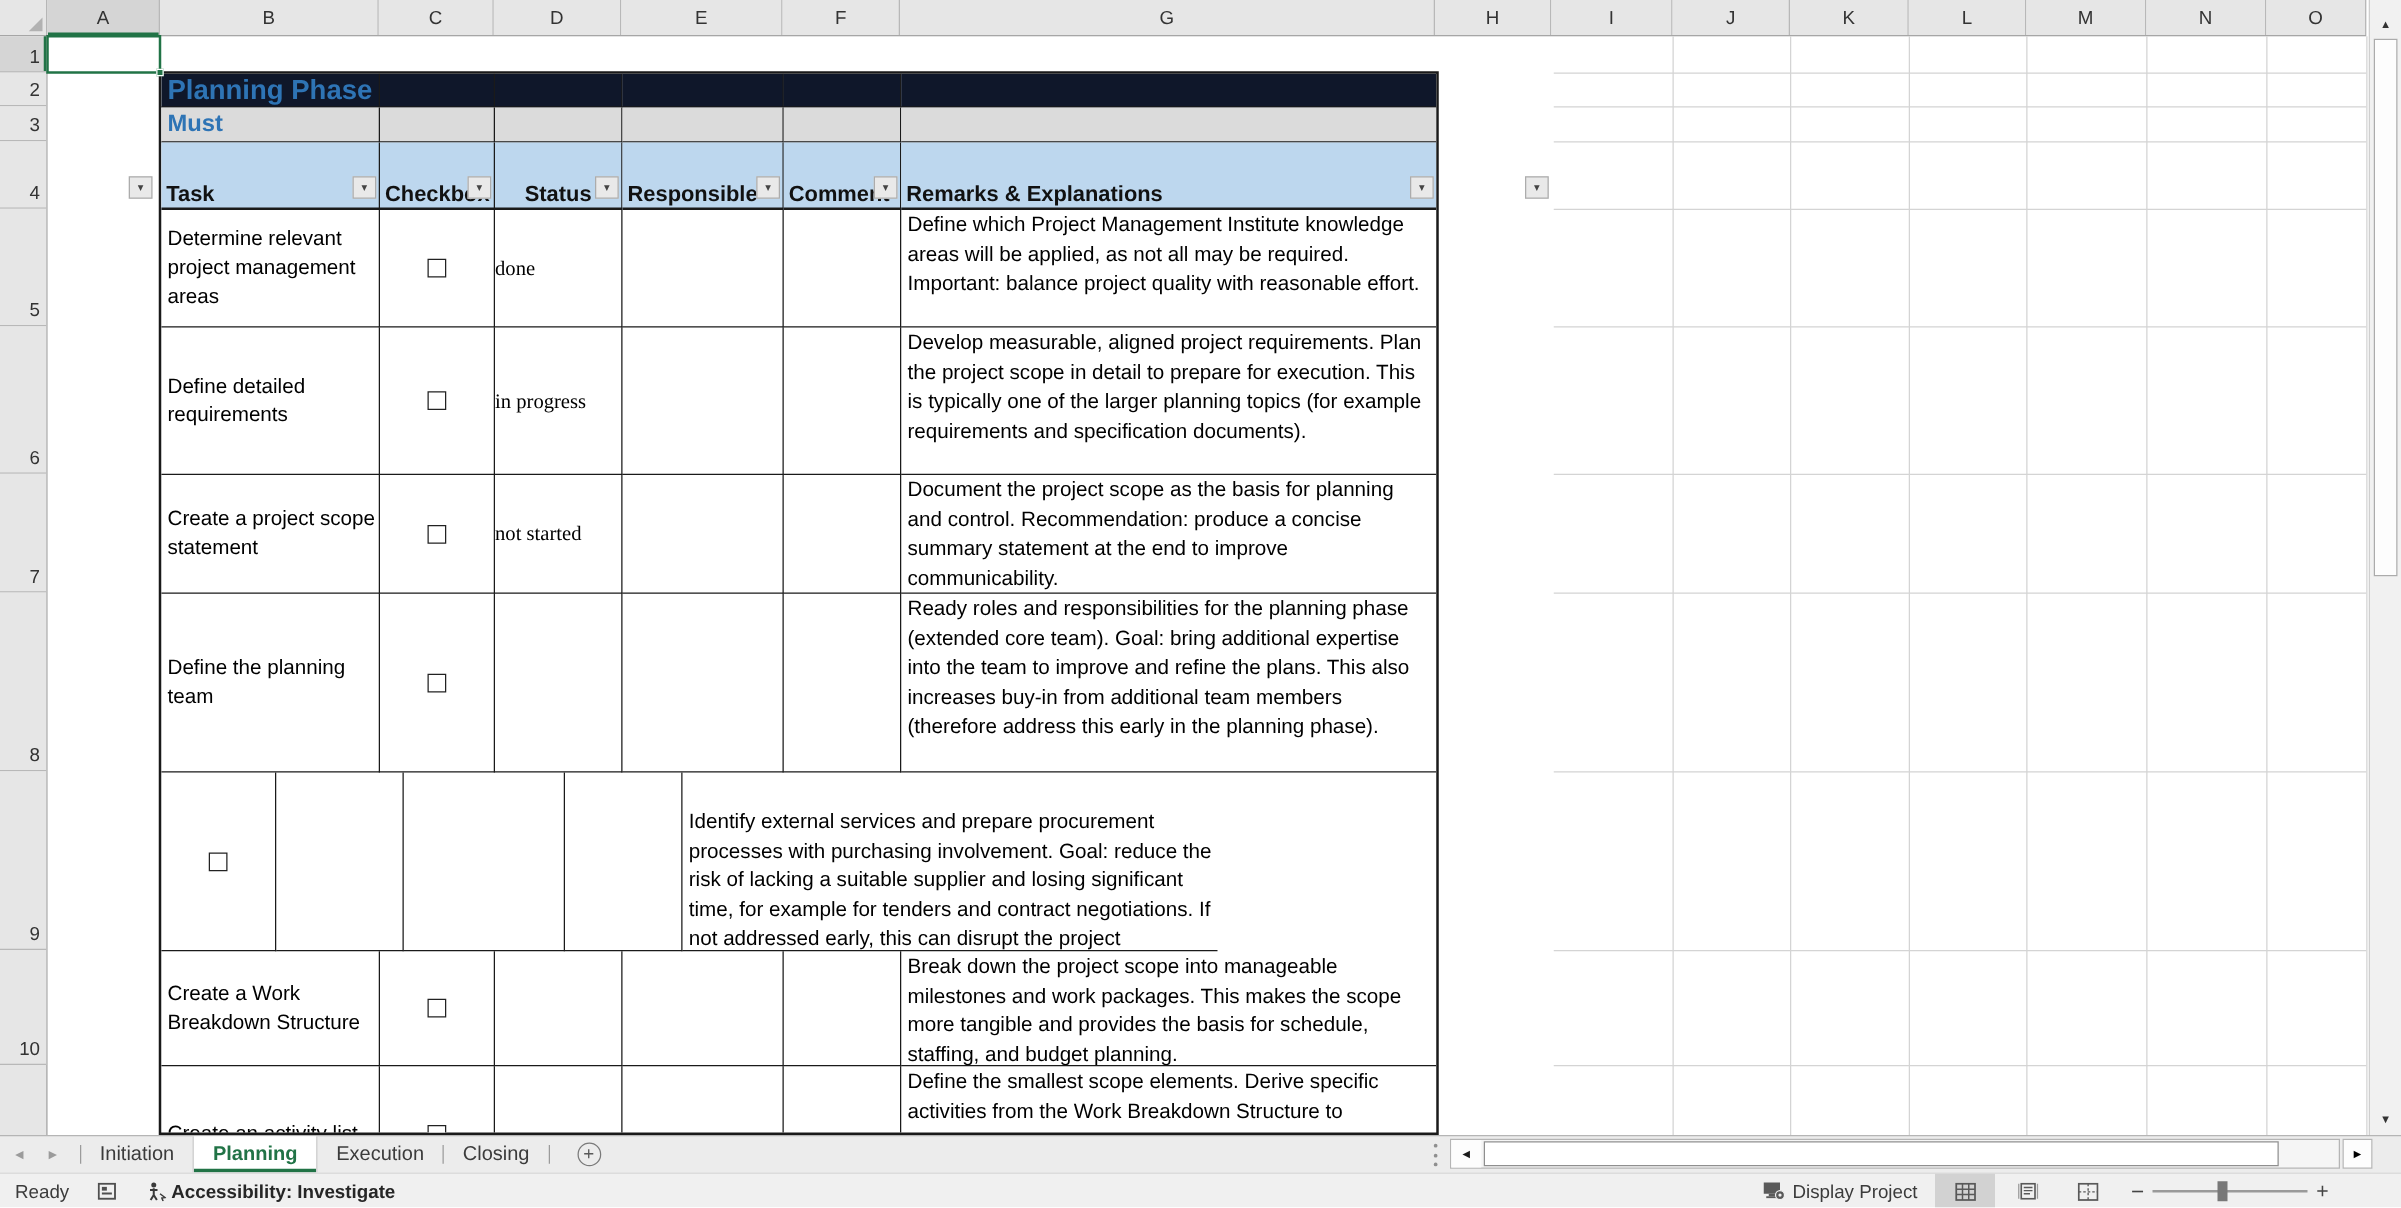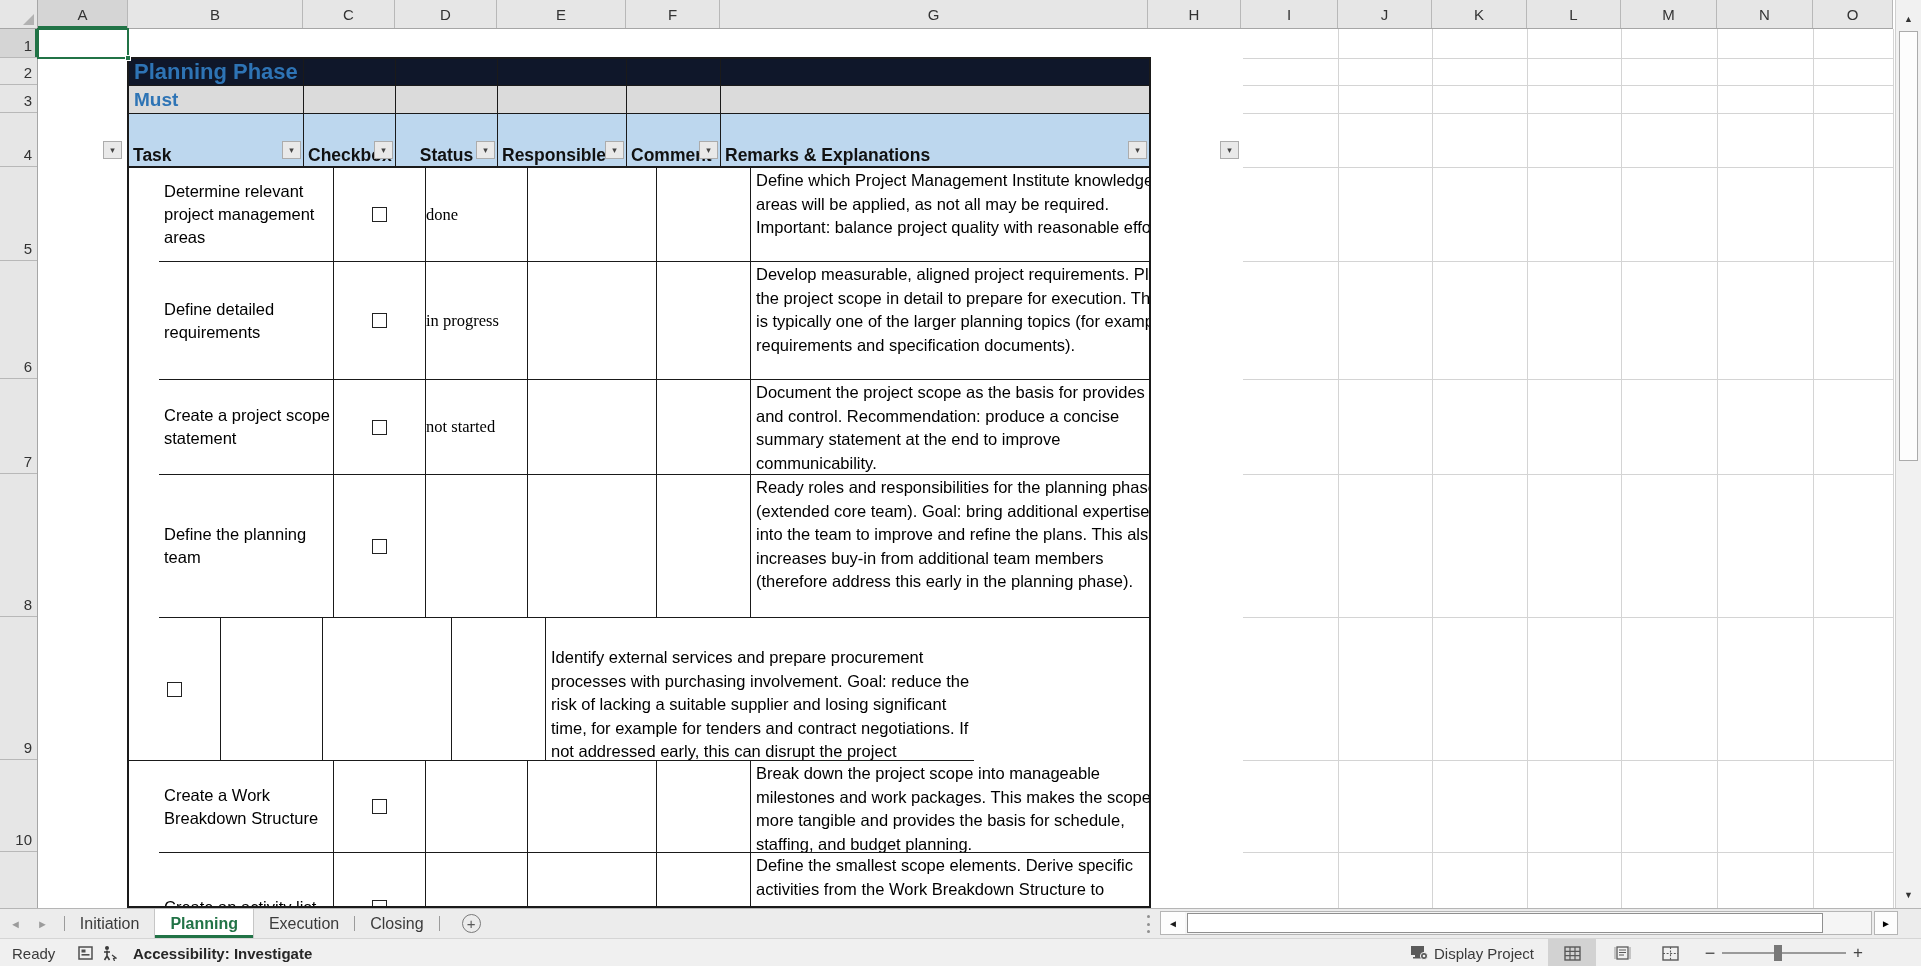--- a/index.html
+++ b/index.html
@@ -41,21 +41,21 @@
           overflow:hidden;position:relative;display:flex;}
   .tcell.last{border-right:none;}
   .row-title .tcell{background:#0f172a;}
   .row-sub .tcell{background:#DBDBDB;}
   .row-hdr .tcell{background:#BDD7EE;border-bottom-width:2px;align-items:flex-end;}
   .title-text{font-size:22px;font-weight:bold;color:#2E74B5;white-space:nowrap;align-self:center;padding-left:5px;}
   .sub-text{font-size:19px;font-weight:bold;color:#2E74B5;white-space:nowrap;align-self:center;padding-left:5px;}
   .hcell{font-size:17.5px;font-weight:bold;color:#111;padding-top:9px;white-space:nowrap;}
   .hcell.al{padding-left:4px;}
   .hcell.ac{justify-content:center;}
-  .c-task{align-items:center;padding-left:5px;font-size:16.5px;line-height:23px;margin-left:30px;}
+  .c-task{align-items:center;padding-left:5px;font-size:16.5px;line-height:23px;}
   .c-cb{align-items:center;justify-content:center;}
   .c-status{align-items:center;justify-content:flex-start;font-size:16.5px;font-family:Liberation Serif, serif;}
   .c-rem{align-items:flex-start;padding:1px 4px 0 5px;font-size:16.5px;line-height:23.6px;}
   .cb{width:15px;height:15px;border:1.5px solid #222;background:#fff;}
 
   
   .dd{width:19px;height:18px;background:#E9E9E9;border:1px solid #ACACAC;display:flex;
       align-items:center;justify-content:center;font-size:9px;color:#444;line-height:1;}
   .dd-in{position:absolute;right:2px;bottom:7px;}
   .dd-abs{position:absolute;}
@@ -93,21 +93,21 @@
   #vdown{top:884px;}
   #vthumb{position:absolute;left:3px;top:31px;width:19px;height:430px;background:#FDFDFD;
           border:1px solid #ABABAB;}
 
   
   #statusbar{position:absolute;left:0;top:938px;width:1921px;height:28px;background:#F0F0F0;
           border-top:1px solid #D5D5D5;font-size:15px;color:#3B3B3B;}
   .sb{position:absolute;top:0;height:28px;display:flex;align-items:center;}
   #sb-ready{left:12px;}
   #sb-macro{left:78px;}
-  #sb-a11y{left:100px;gap:16px;}
+  #sb-a11y{left:116px;gap:4px;}
   #sb-a11y b{font-weight:bold;color:#262626;}
   #sb-disp{left:1410px;gap:5px;}
   .viewbtn{position:absolute;top:0;width:48px;height:28px;display:flex;align-items:center;justify-content:center;}
   .viewbtn.active{background:#D2D2D2;}
   #vb-normal{left:1548px;} #vb-layout{left:1598px;} #vb-break{left:1646px;}
   #zoom-out{left:1700px;width:20px;justify-content:center;font-size:18px;color:#444;}
   #zoom-track{left:1722px;top:13px;width:124px;height:2px;background:#9A9A9A;}
   #zoom-thumb{left:1774px;top:6px;width:8px;height:16px;background:#787878;}
   #zoom-in{left:1848px;width:20px;justify-content:center;font-size:17px;color:#444;}
   #sb-zoom{left:1872px;width:44px;justify-content:flex-end;margin-top:28px;}
@@ -267,21 +267,21 @@
         </div>
         <div class="tcell c-cb" style="width: 92px;">
           <div class="cb"></div>
         </div>
         <div class="tcell c-status" style="width: 102px;">
           <div>not started</div>
         </div>
         <div class="tcell " style="width: 129px;"></div>
         <div class="tcell " style="width: 94px;"></div>
         <div class="tcell c-rem last" style="width: 428px;">
-          <div>Document the project scope as the basis for provides and control. Recommendation: produce a concise summary statement at the end to improve communicability.</div>
+          <div>Document the project scope as the basis for planning and control. Recommendation: produce a concise summary statement at the end to improve communicability.</div>
         </div>
       </div>
       <div class="trow row-data" style="height: 143px;">
         <div class="tcell c-task" style="width: 175px;">
           <div>Define the planning team</div>
         </div>
         <div class="tcell c-cb" style="width: 92px;">
           <div class="cb"></div>
         </div>
         <div class="tcell c-status" style="width: 102px;"></div>

